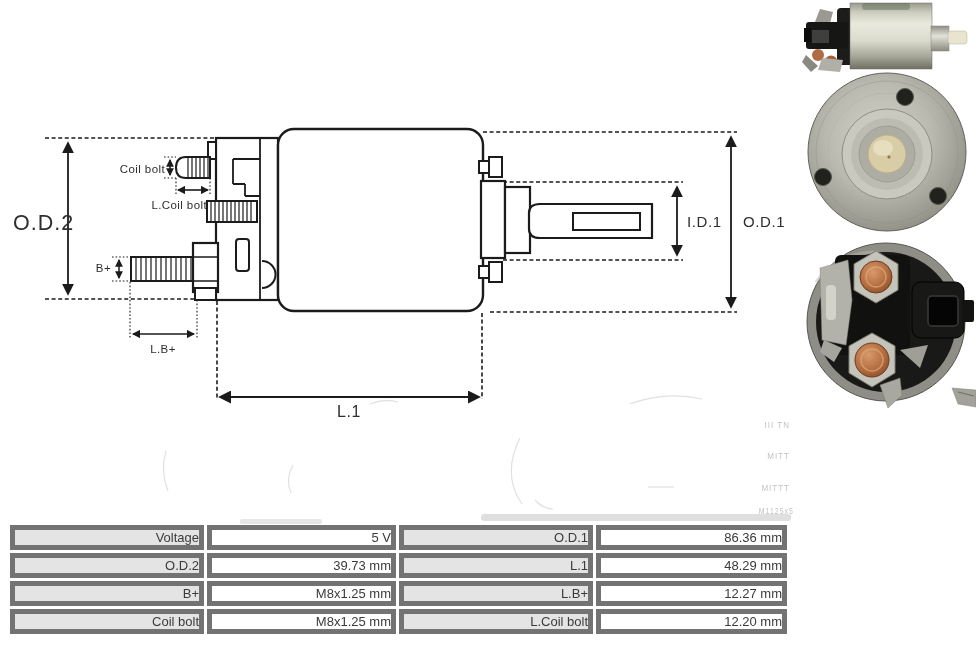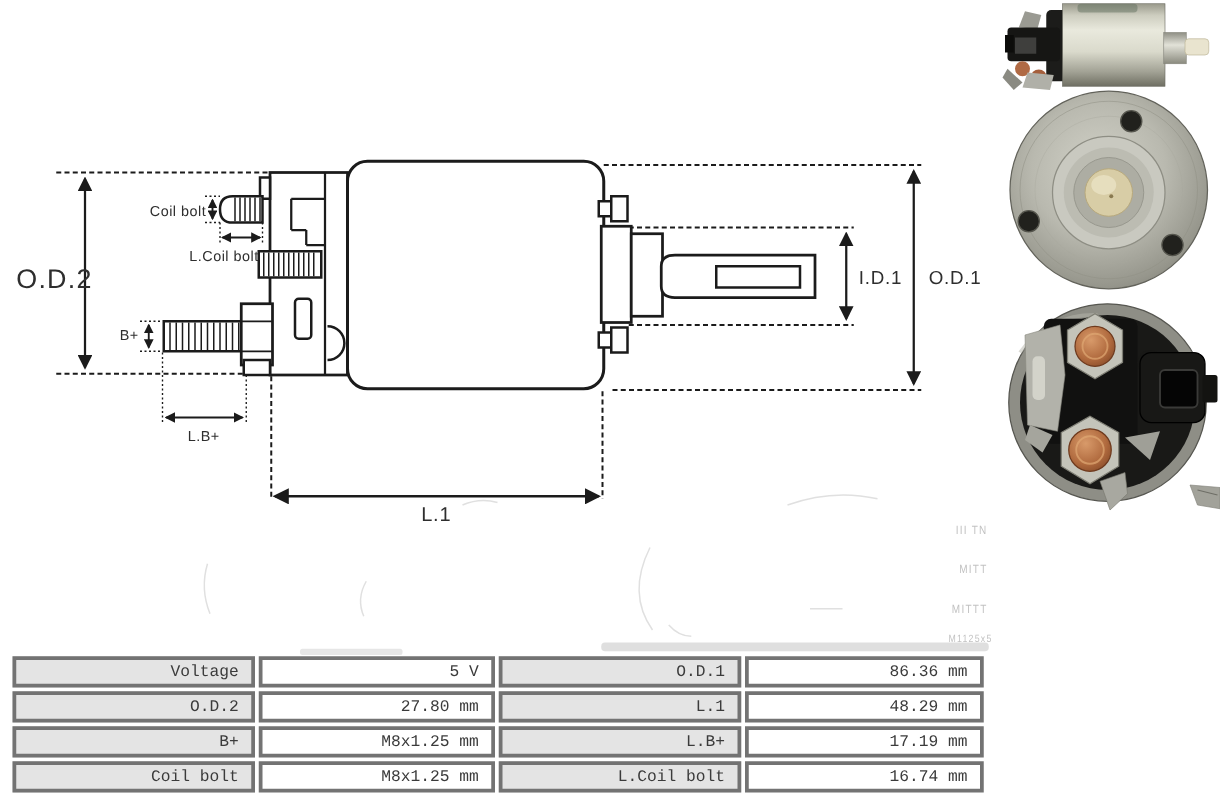--- a/index.html
+++ b/index.html
@@ -13,25 +13,24 @@
   
   .spec-table{
     position:absolute;left:10px;top:525px;width:777px;
     display:grid;
     grid-template-columns:194px 189px 194px 191px;
     grid-auto-rows:25px;
     column-gap:3px;row-gap:3px;
     font-size:13px;color:#3b3b3b;
   }
   .spec-table .cell{
-    border:3px solid #737373;
+    border:5px solid #737373;
     display:flex;align-items:center;justify-content:flex-end;
-    padding-right:10px;box-sizing:border-box;background:#ffffff;
+    box-sizing:border-box;background:#ffffff;
     white-space:nowrap;
-    font-family:Liberation Mono, monospace;
   }
   .spec-table .label{background:#e4e4e4;}
   
   .ghost-frag{
     position:absolute;color:#8f8f8f;opacity:.55;font-size:8px;letter-spacing:1px;
     transform:scaleY(1.2);white-space:nowrap;
   }
   .ghost-bar{position:absolute;background:#d9d9d9;border-radius:3px;opacity:.85;}
   .ghost-bar2{position:absolute;background:#e3e3e3;border-radius:2px;opacity:.9;}
 </style>
@@ -237,28 +236,28 @@
   <div class="ghost-bar2" style="left:240px; top:519px; width:82px; height:5px;"></div>
 
   <div class="spec-table">
 
     <div class="cell label">Voltage</div>
     <div class="cell value">5 V</div>
     <div class="cell label">O.D.1</div>
     <div class="cell value">86.36 mm</div>
 
     <div class="cell label">O.D.2</div>
-    <div class="cell value">27.80 mm</div>
+    <div class="cell value">39.73 mm</div>
     <div class="cell label">L.1</div>
     <div class="cell value">48.29 mm</div>
 
     <div class="cell label">B+</div>
     <div class="cell value">M8x1.25 mm</div>
     <div class="cell label">L.B+</div>
-    <div class="cell value">17.19 mm</div>
+    <div class="cell value">12.27 mm</div>
 
     <div class="cell label">Coil bolt</div>
     <div class="cell value">M8x1.25 mm</div>
     <div class="cell label">L.Coil bolt</div>
-    <div class="cell value">16.74 mm</div>
+    <div class="cell value">12.20 mm</div>
   </div>
 
 </div>
 
 </body></html>

